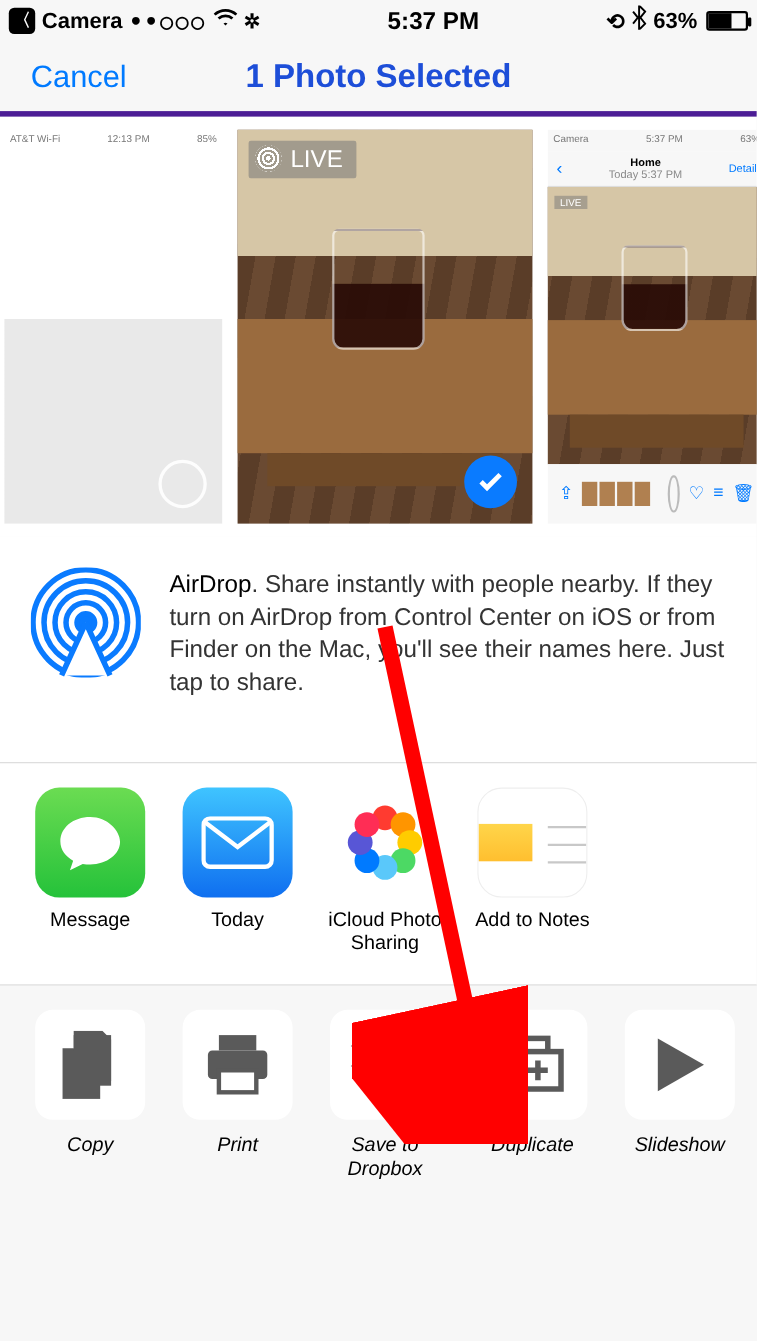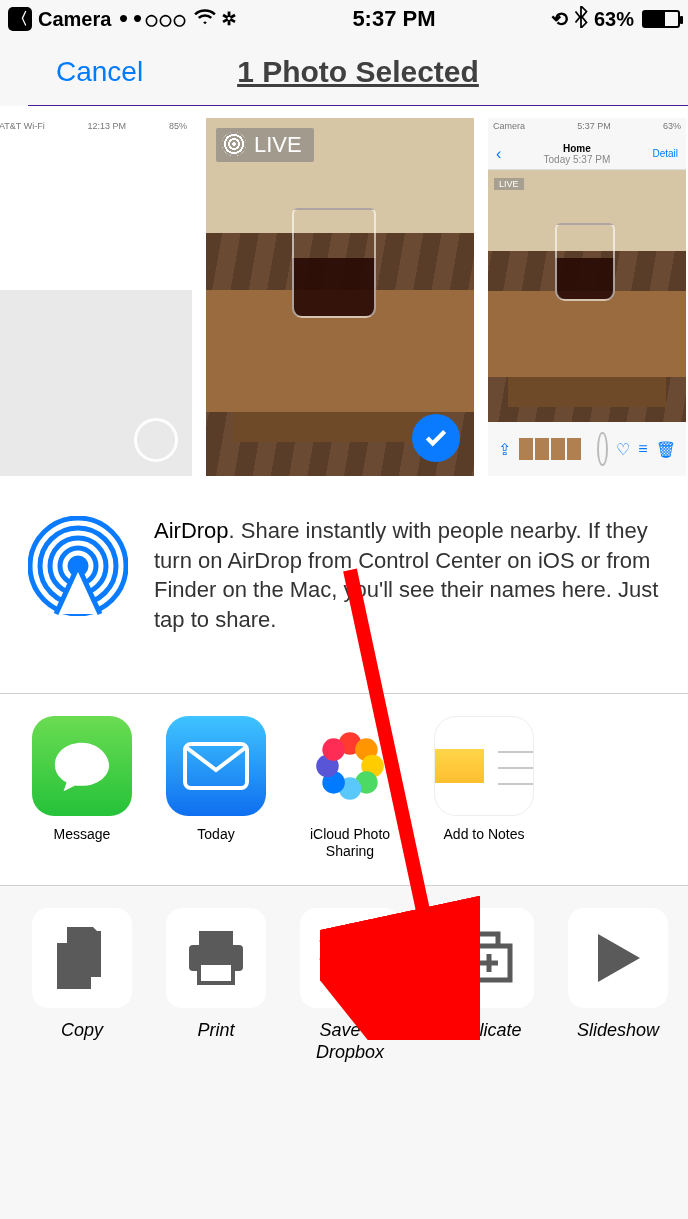--- a/index.html
+++ b/index.html
@@ -31,28 +31,27 @@
   .dots{ letter-spacing:2px; font-family:monospace; }
   .sun{font-size:18px;}
   .batt{
     display:inline-block;width:38px;height:18px;border:2px solid #000;border-radius:3px;position:relative;margin-left:2px;
   }
   .batt::after{content:"";position:absolute;right:-5px;top:4px;width:3px;height:8px;background:#000;border-radius:1px;}
   .batt i{display:block;height:100%;width:63%;background:#000;}
   
   .nav{
     display:flex;align-items:center;justify-content:center;position:relative;height:68px;background:#f7f7f7;
-    border-bottom:1px solid #4c1d95;
-    margin-left:28px;
+    border-bottom:5px solid #4c1d95;
   }
   .nav .cancel{position:absolute;left:28px;color:#007aff;font-size:28px;}
-  .nav .title{font-size:30px;font-weight:700;color:#404040;text-decoration:underline;}
+  .nav .title{font-size:30px;font-weight:700;color:#1d4ed8;}
   
   .strip{
-    height:382px;background:#fff;display:flex;gap:14px;padding:12px 0 12px 0;overflow:hidden;
+    height:382px;background:#fff;display:flex;gap:14px;padding:12px 0 12px 10px;overflow:hidden;
   }
   .thumb{position:relative;flex:0 0 auto;background:#e9e9e9;border-radius:0;}
   .thumb.t1{width:198px;height:358px;margin-left:-6px;background:linear-gradient(#fff 48%,#e9e9e9 48%);}
   .thumb.t2{width:268px;height:358px;}
   .thumb.t3{width:198px;height:358px;background:#fff;}
   .ring{position:absolute;width:44px;height:44px;border:3px solid rgba(255,255,255,.9);border-radius:50%;right:14px;bottom:14px;}
   .check{position:absolute;width:48px;height:48px;border-radius:50%;background:#0a7bff;right:14px;bottom:14px;display:flex;align-items:center;justify-content:center;}
   .check svg{width:26px;height:26px;stroke:#fff;stroke-width:4;fill:none;}
   .live-badge{position:absolute;left:10px;top:10px;background:rgba(120,120,120,.55);color:#fff;font-size:22px;padding:4px 12px 4px 38px;border-radius:2px;}
   .live-badge::before{content:"";position:absolute;left:6px;top:4px;width:24px;height:24px;border-radius:50%;
@@ -83,21 +82,21 @@
   .t3r .glass{width:60px;height:78px;left:34%;bottom:48%;}
   
   .airdrop{background:#fff;padding:28px 28px 58px 28px;display:flex;gap:26px;border-bottom:1px solid #d0d0d0;}
   .airdrop-icon{flex:0 0 100px;}
   .airdrop-text{font-size:22px;color:#333;line-height:1.35;}
   .airdrop-text b{font-weight:400;color:#000;}
   
   .apps{background:#fff;display:flex;gap:22px;padding:22px 14px 26px 26px;border-bottom:1px solid #d0d0d0;overflow:hidden;}
   .app{width:112px;flex:0 0 112px;text-align:center;}
   .app .tile{width:100px;height:100px;border-radius:22px;margin:0 auto 10px;display:flex;align-items:center;justify-content:center;}
-  .app .lbl{font-size:14px;color:#000;line-height:1.2;white-space:normal;}
+  .app .lbl{font-size:18px;color:#000;line-height:1.2;white-space:normal;}
   .tile.msg{background:linear-gradient(#6bdc52,#25c23a);}
   .tile.mail{background:linear-gradient(#3fc4ff,#0f6ff0);}
   .tile.icl{background:#fff;}
   .tile.flk{background:#fff;border:1px solid #eee;}
   .tile.note{background:#fff;border:1px solid #eee;overflow:hidden;}
   .tile.note .hdr{height:34px;background:linear-gradient(#ffd54a,#ffbf2f);width:100%;}
   
   .actions{background:#f7f7f7;display:flex;gap:22px;padding:22px 14px 30px 26px;overflow:hidden;font-style:italic;}
   .act{width:112px;flex:0 0 112px;text-align:center;}
   .act .tl{width:100px;height:100px;border-radius:16px;background:#fff;margin:0 auto 12px;display:flex;align-items:center;justify-content:center;}

